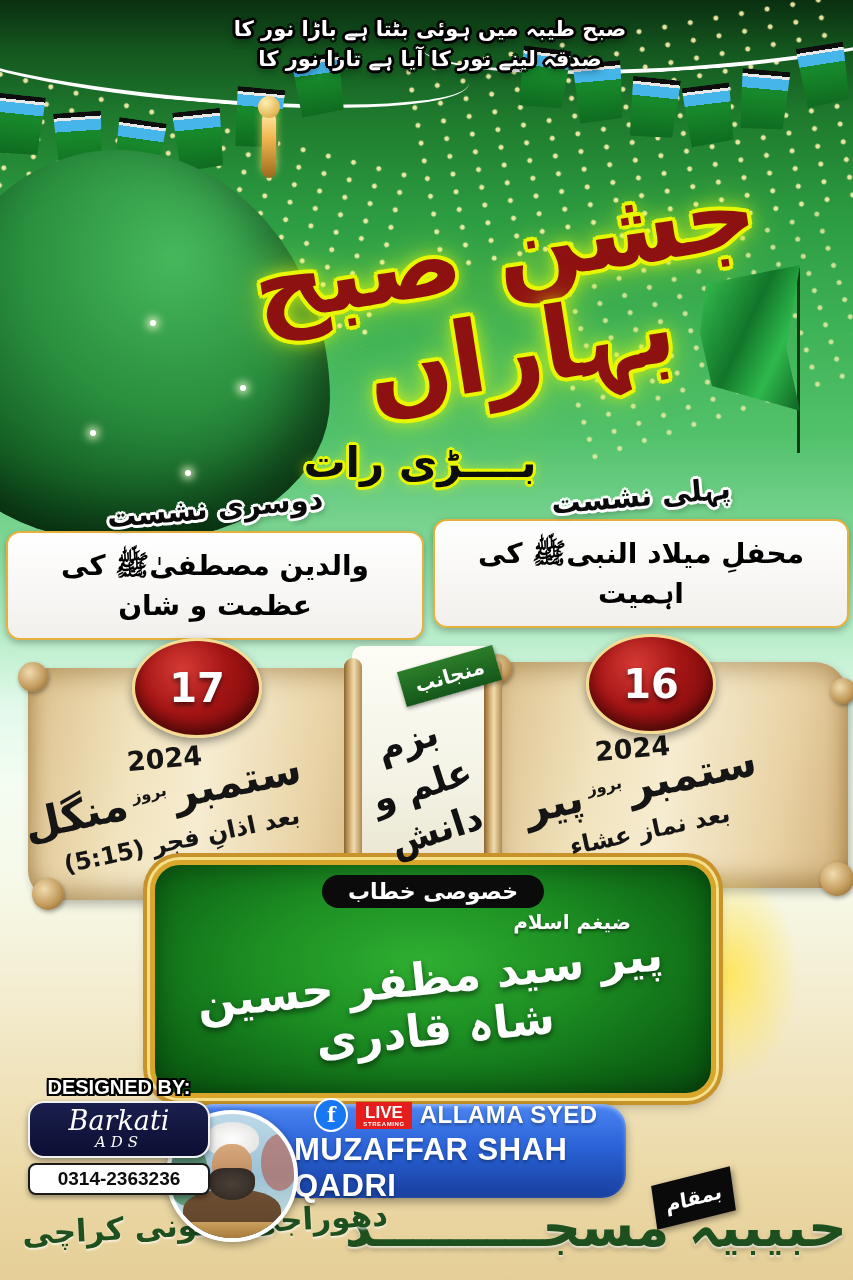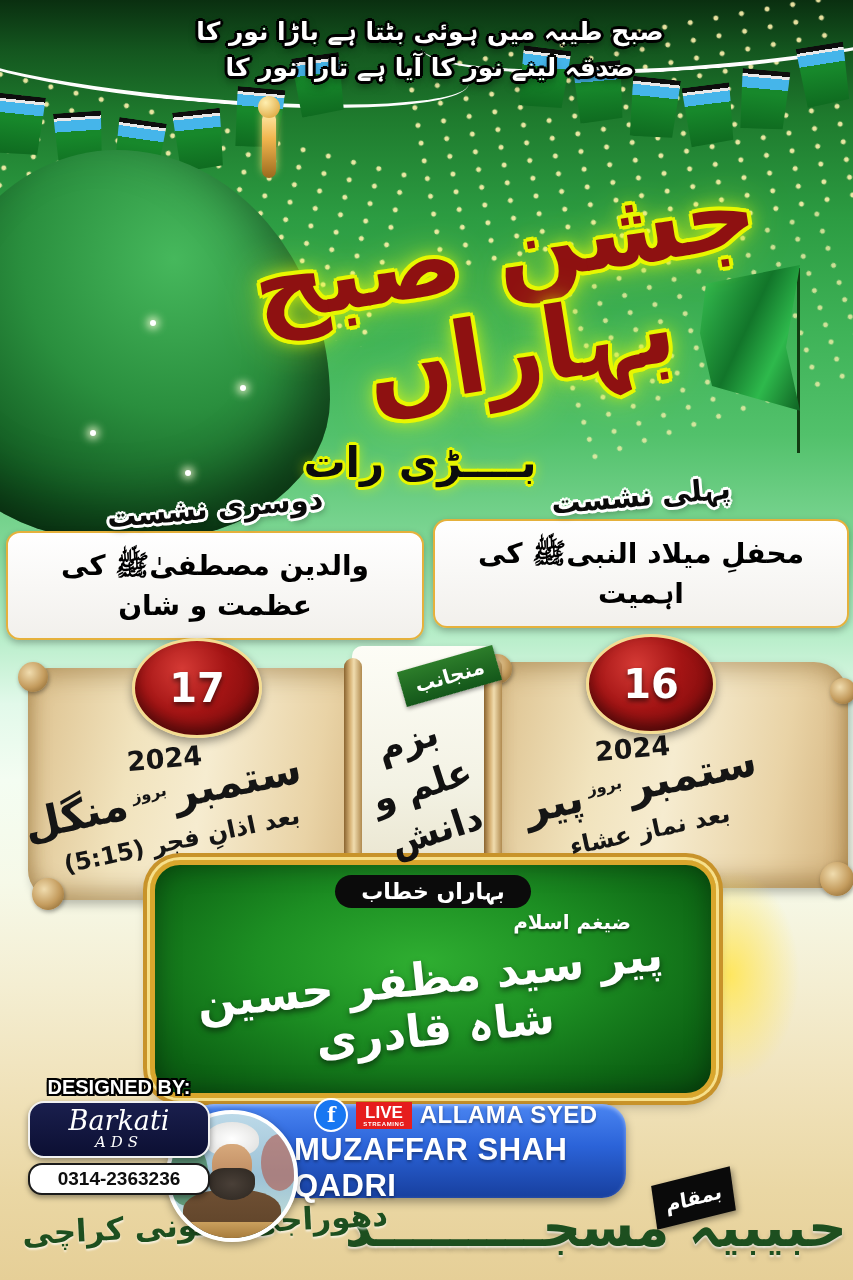--- a/index.html
+++ b/index.html
@@ -42,21 +42,21 @@
     clip-path:polygon(100% 2%,6% 14%,0 46%,12% 80%,100% 96%,86% 55%);}
   
   .main-title{left:225px;top:135px;width:575px;height:330px;display:flex;align-items:center;justify-content:center;
     text-align:center;transform:rotate(-9deg);direction:rtl;font-weight:bold;font-size:100px;line-height:1.02;color:#8e1111;
     text-shadow:3px 3px 0 #e8f700,-3px 3px 0 #e8f700,3px -3px 0 #e8f700,-3px -3px 0 #e8f700,
       0 4px 0 #e8f700,0 -4px 0 #e8f700,4px 0 0 #e8f700,-4px 0 0 #e8f700,
       0 0 18px rgba(234,255,0,.95),0 0 40px rgba(220,255,40,.65);}
   .subtitle{left:210px;top:438px;width:420px;text-align:center;direction:rtl;font-size:42px;font-weight:bold;color:#0d0d0d;
     text-shadow:2px 2px 0 #e8f700,-2px 2px 0 #e8f700,2px -2px 0 #e8f700,-2px -2px 0 #e8f700,
       0 3px 0 #e8f700,0 -3px 0 #e8f700,3px 0 0 #e8f700,-3px 0 0 #e8f700,0 0 14px rgba(234,255,0,.95);}
-  .poetry{left:120px;top:14px;width:620px;text-align:center;direction:rtl;color:#fff;font-size:25px;font-weight:bold;line-height:1.45;
+  .poetry{left:120px;top:14px;width:620px;text-align:center;direction:rtl;color:#fff;font-size:21px;font-weight:bold;line-height:1.45;
     text-shadow:2px 2px 0 #000,-2px 2px 0 #000,2px -2px 0 #000,-2px -2px 0 #000,
       0 3px 0 #000,0 -3px 0 #000,3px 0 0 #000,-3px 0 0 #000,0 4px 8px rgba(0,0,0,.6);}
   
   .session{position:absolute;}
   .session .heading{text-align:center;font-size:29px;font-weight:bold;color:#0a0a0a;direction:rtl;
     text-shadow:2px 2px 0 #fff,-2px 2px 0 #fff,2px -2px 0 #fff,-2px -2px 0 #fff,
       0 3px 0 #fff,0 -3px 0 #fff,3px 0 0 #fff,-3px 0 0 #fff,2px 4px 6px rgba(0,0,0,.35);}
   .session .topic{margin-top:6px;background:linear-gradient(180deg,#ffffff,#f2f0ec);border:2px solid #e5b13c;
     border-radius:14px;padding:16px 25px;text-align:center;direction:rtl;font-size:28px;font-weight:bold;color:#000;
     box-shadow:0 3px 7px rgba(0,0,0,.28);}
@@ -116,21 +116,21 @@
     text-shadow:0 3px 6px rgba(0,0,0,.55);padding:0 20px 10px;margin-top:-8px;}
   
   .designer{left:28px;top:1076px;width:182px;text-align:center;z-index:6;}
   .designer-label{font-size:20px;font-weight:bold;color:#fff;font-family:"Liberation Sans",sans-serif;
     text-shadow:2px 2px 0 #000,-2px 2px 0 #000,2px -2px 0 #000,-2px -2px 0 #000,
       0 2px 0 #000,0 -2px 0 #000,2px 0 0 #000,-2px 0 0 #000;}
   .designer-card{margin-top:2px;background:linear-gradient(180deg,#1a1f4d,#0c0f33);border:2px solid #f2f2f2;
     border-radius:16px;padding:2px 6px 5px;color:#fff;box-shadow:0 3px 6px rgba(0,0,0,.4);}
   .designer-name{font-family:"DejaVu Serif",serif;font-style:italic;font-size:27px;}
   .designer-suffix{font-family:"DejaVu Serif",serif;font-style:italic;font-size:15px;letter-spacing:5px;margin-top:-3px;}
-  .designer-phone{margin-top:5px;background:#fff;border:2px solid #1a1a1a;border-radius:14px;font-size:19px;
+  .designer-phone{margin-top:5px;background:#fff;border:2px solid #1a1a1a;border-radius:8px;font-size:19px;
     font-weight:bold;color:#0d0d0d;padding:3px 0;box-shadow:0 3px 5px rgba(0,0,0,.35);font-family:"Liberation Sans",sans-serif;}
   .live-bar{left:190px;top:1104px;width:436px;height:94px;border-radius:24px;z-index:4;
     background:linear-gradient(180deg,#4a85f2 0%,#2b63d8 45%,#173f9e 100%);
     box-shadow:0 4px 10px rgba(0,0,0,.35),inset 0 2px 4px rgba(255,255,255,.45);}
   .live-content{position:absolute;left:104px;right:8px;top:0;bottom:0;display:flex;flex-direction:column;
     align-items:center;justify-content:center;color:#fff;font-family:"Liberation Sans",sans-serif;font-weight:bold;}
   .live-row{display:flex;align-items:center;gap:8px;}
   .fb-icon{width:30px;height:30px;border-radius:50%;background:#1877f2;border:2px solid #fff;color:#fff;
     display:flex;align-items:center;justify-content:center;font-size:20px;font-weight:bold;
     font-family:"DejaVu Serif",serif;}
@@ -250,21 +250,21 @@
   </div>
 
   <div class="scroll scroll-org">
     <div class="org-paper"></div>
     <div class="org-label">منجانب</div>
     <div class="org-name">بزم علم و دانش</div>
   </div>
 
   <div class="banner-glow abs"></div>
   <div class="speaker-banner abs">
-    <div class="banner-tag">بہاراں خطاب</div>
+    <div class="banner-tag">خصوصی خطاب</div>
     <div class="banner-prefix">ضیغم اسلام</div>
     <div class="banner-name">پیر سید مظفر حسین شاہ قادری</div>
   </div>
 
   <div class="designer abs">
     <div class="designer-label">DESIGNED BY:</div>
     <div class="designer-card">
       <div class="designer-name">Barkati</div>
       <div class="designer-suffix">ADS</div>
     </div>

